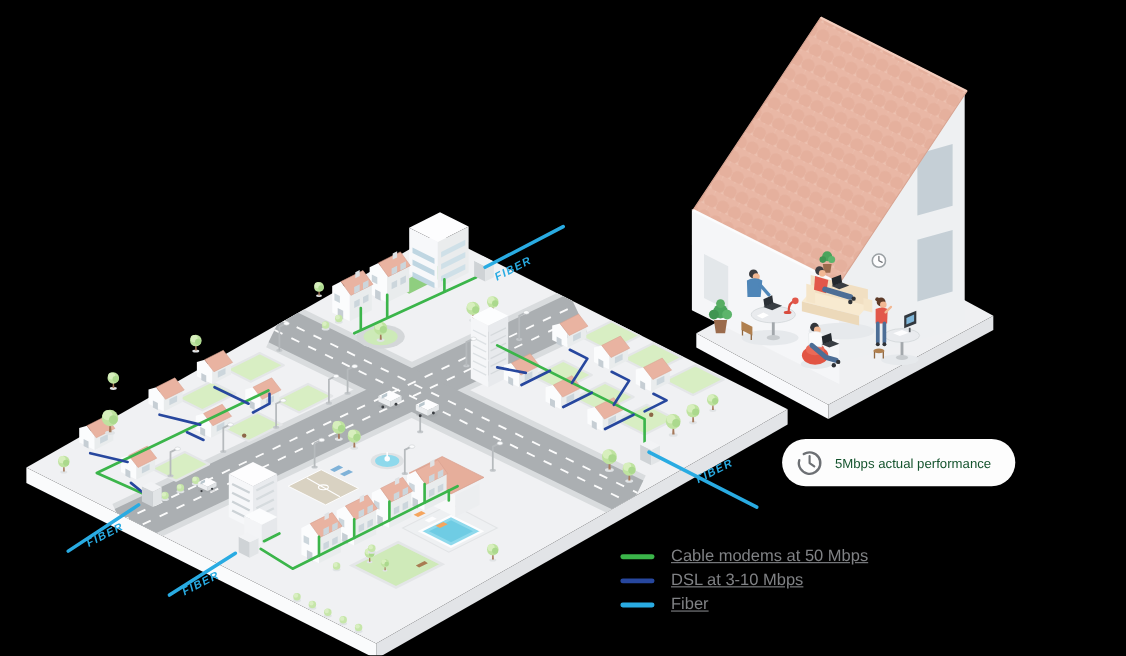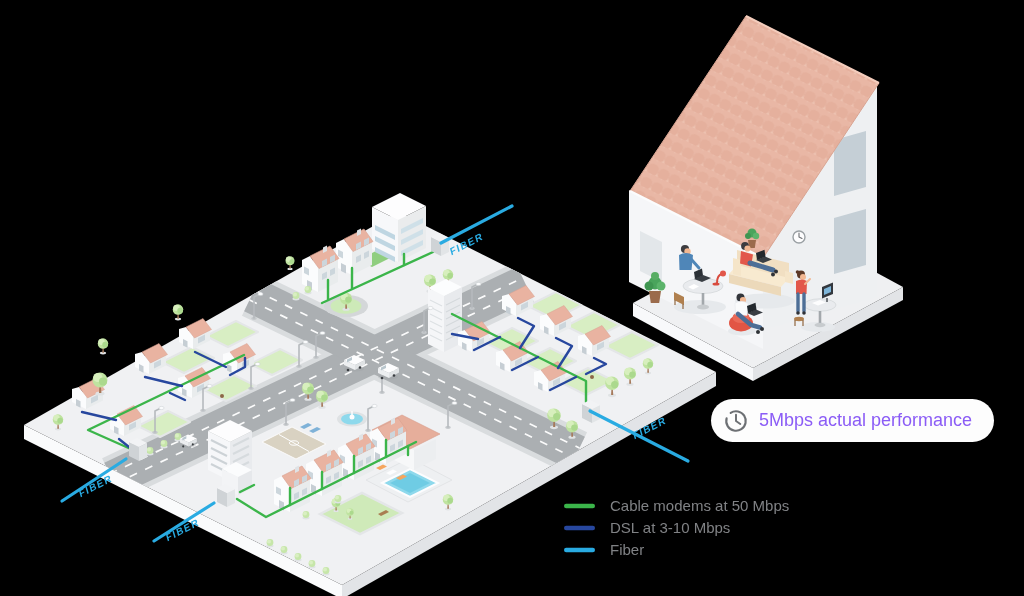--- a/index.html
+++ b/index.html
@@ -3,24 +3,24 @@
 <meta charset="utf-8">
 <style>
   html,body{margin:0;padding:0;background:#000;}
   .stage{position:relative;width:1024px;height:596px;background:#000;overflow:hidden;
          font-family:"Liberation Sans",sans-serif;}
   .scene{position:absolute;left:0;top:0;}
   .fiber-label{font-family:"Liberation Sans",sans-serif;font-size:10px;font-weight:bold;
                font-style:italic;letter-spacing:1.3px;}
   .badge{position:absolute;left:711px;top:399px;height:43px;display:flex;align-items:center;
          gap:10px;padding:0 22px 0 12px;background:#fdfdfd;border-radius:22px;}
-  .badge-label{font-size:18px;color:#8b5cf6;}
+  .badge-label{font-size:12px;color:#14532d;}
   .legend{position:absolute;left:563px;top:498px;display:flex;flex-direction:column;gap:7px;}
   .legend-row{display:flex;align-items:center;gap:13px;height:15px;}
-  .legend-label{font-size:15px;color:#808285;}
+  .legend-label{font-size:15px;color:#808285;text-decoration:underline;}
 </style>
 </head>
 <body>
 
 <div class="stage">
 <svg class="scene" width="1024" height="596" viewBox="0 0 1024 596">
 <defs>
   <clipPath id="cityClip">
           <polygon points="398,212 716,372 342,585 24,425"></polygon>
         </clipPath>

